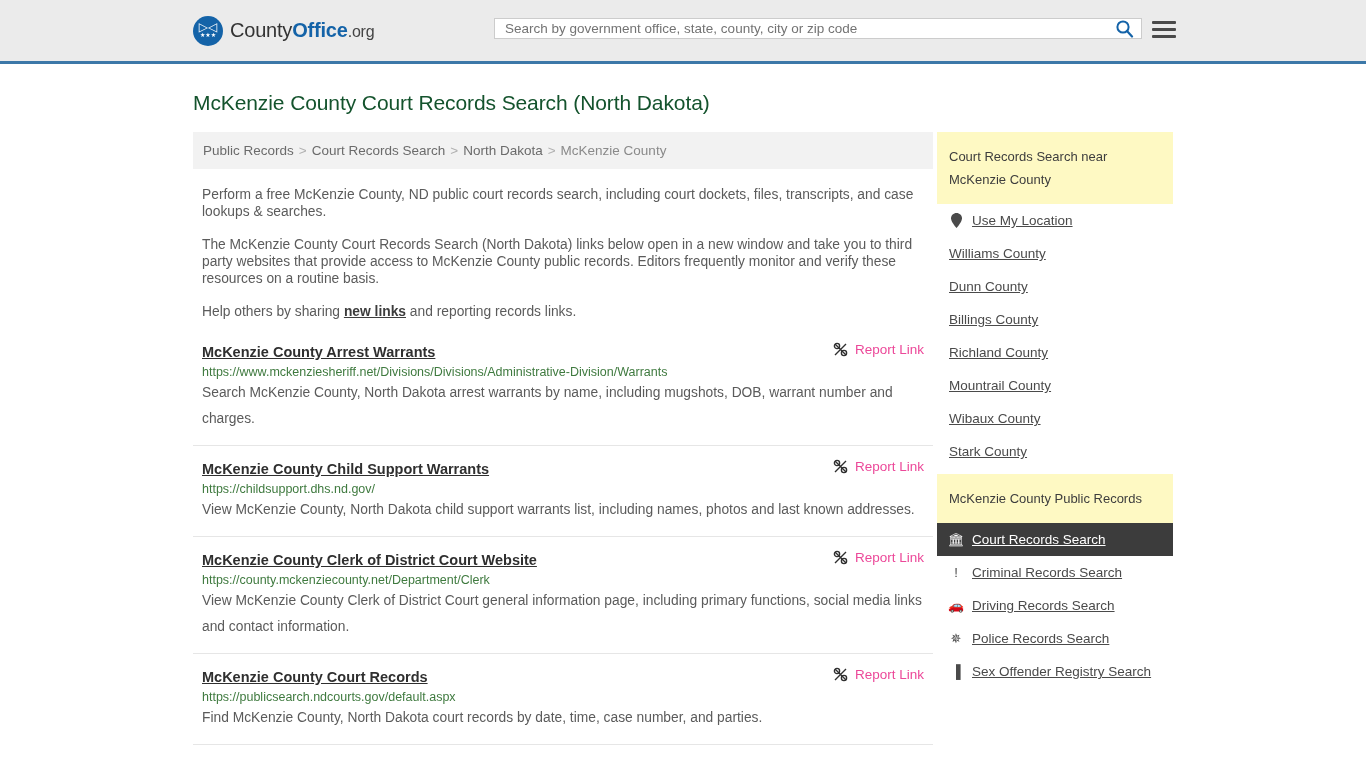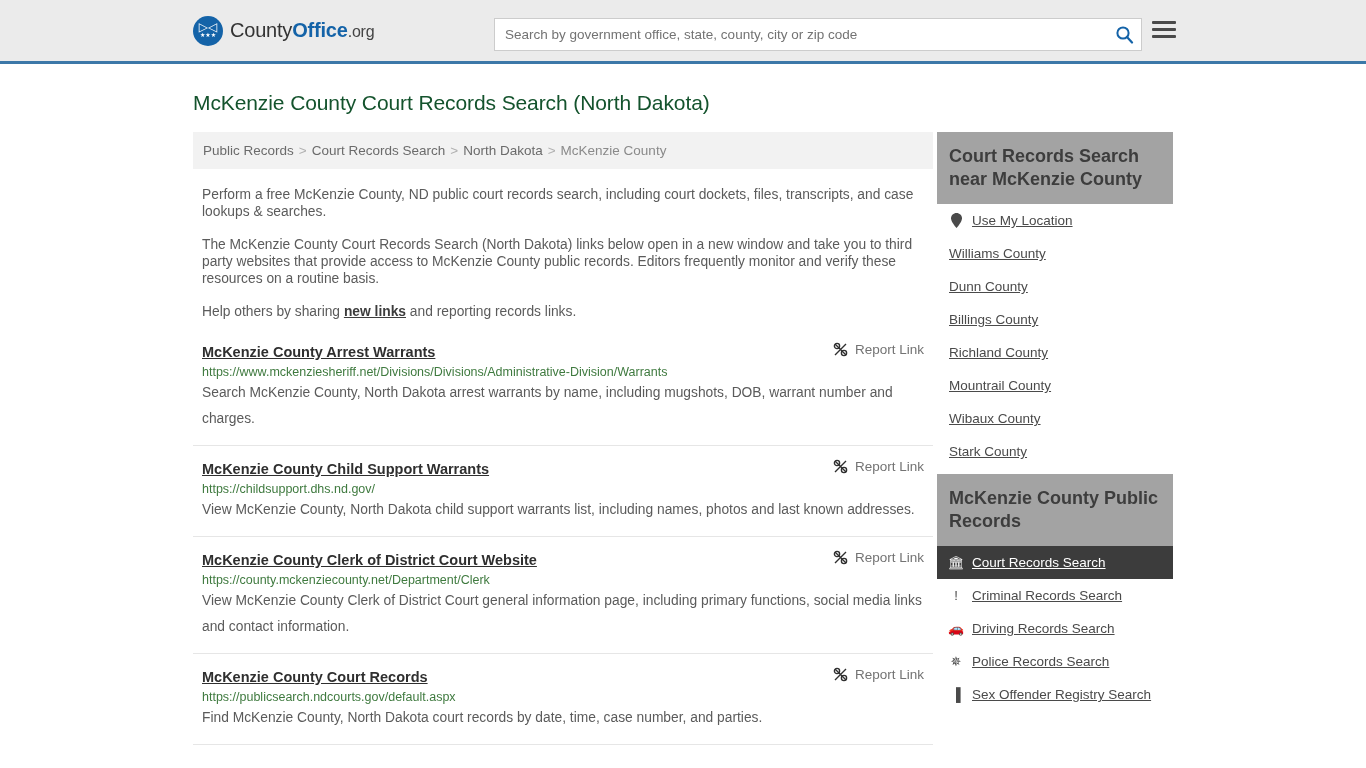--- a/index.html
+++ b/index.html
@@ -57,21 +57,21 @@
     white-space: nowrap;
   }
   .logo-text b { color: #1463a8; font-weight: bold; }
   .logo-text .tld { font-size: 16px; color: #444; }
 
   .search-box {
     position: absolute;
     left: 494px;
     top: 18px;
     width: 648px;
-    height: 33px;
+    height: 21px;
     background: #ffffff;
     border: 1px solid #cccccc;
     display: flex;
     align-items: center;
   }
   .search-input {
     border: 0;
     outline: 0;
     flex: 1;
     height: 100%;
@@ -167,21 +167,21 @@
     font-weight: bold;
     color: #2f2f2f;
     text-decoration: underline;
     cursor: pointer;
   }
   .report-link {
     display: flex;
     align-items: center;
     gap: 7px;
     font-size: 13.5px;
-    color: #737373;
+    color: #ec4899;
     cursor: pointer;
     white-space: nowrap;
     flex: none;
     padding-left: 12px;
   }
   .report-link .label { text-decoration: none; }
   .result-url {
     display: block;
     font-size: 12.5px;
     color: #3f7a3f;
@@ -192,24 +192,24 @@
   .result-desc {
     font-size: 13.8px;
     line-height: 26px;
     color: #5b5b5b;
     margin-top: 1px;
   }
 
   
   .side-panel { margin-bottom: 6px; }
   .side-header {
-    background: #a3a3a3;
+    background: #fef9c3;
     padding: 13px 12px;
-    font-size: 18px;
-    font-weight: bold;
+    font-size: 13px;
+    font-weight: normal;
     color: #3d3d3d;
     line-height: 23px;
   }
   .side-list { padding: 0; margin: 0; list-style: none; }
   .side-item {
     display: flex;
     align-items: center;
     gap: 9px;
     padding: 9px 12px;
     font-size: 13.5px;

